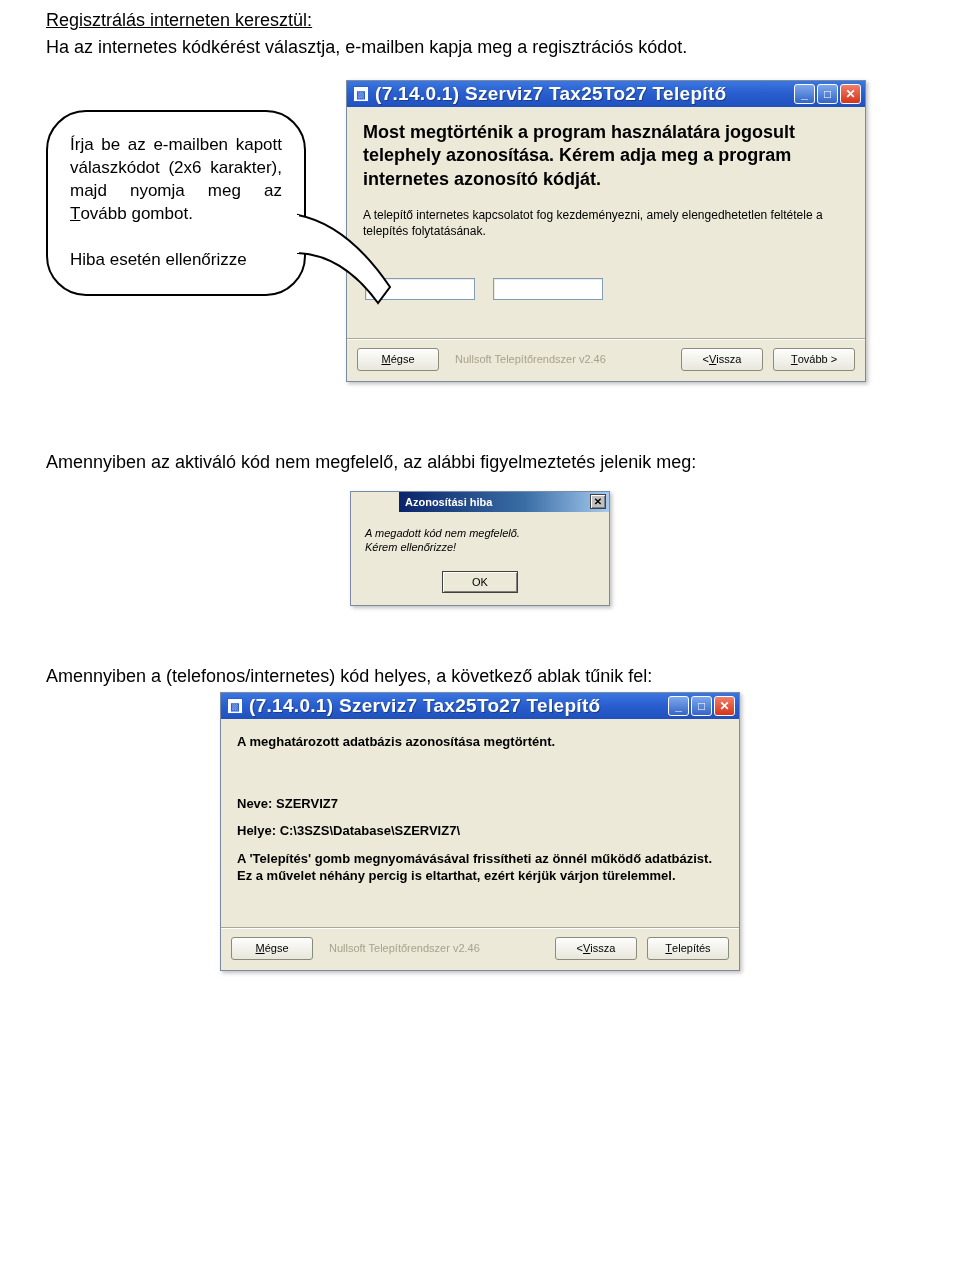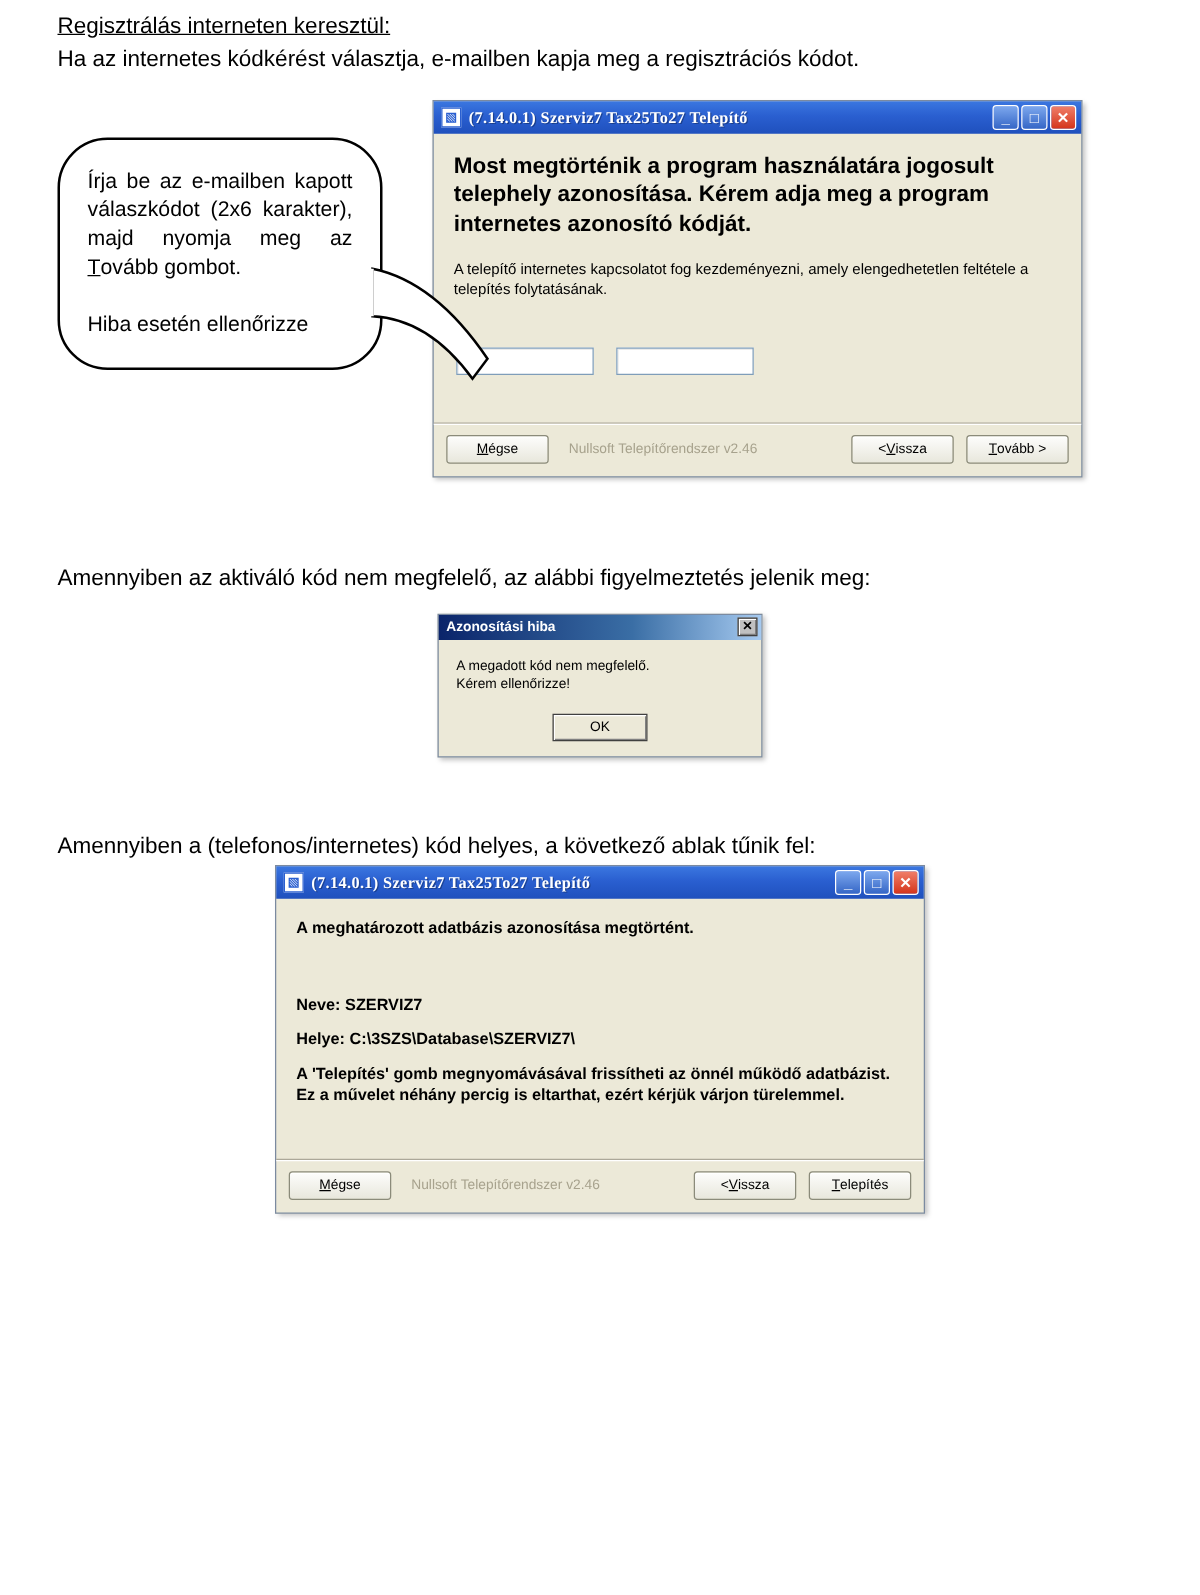--- a/index.html
+++ b/index.html
@@ -70,21 +70,21 @@
     font-weight: bold;
   }
   .titlebar .app-icon {
     width: 16px; height: 16px;
     background: #fff;
     border: 1px solid #2a5fd0;
     margin-right: 6px;
     display: flex; align-items: center; justify-content: center;
   }
   .titlebar .app-icon span { color:#2a5fd0; font-size:10px; font-weight:bold; }
-  .titlebar .title-text { flex: 1; font-size: 13px; letter-spacing: 0.3px; text-shadow: 1px 1px 0 rgba(0,0,0,0.3); font-family: Liberation Serif, serif; }
+  .titlebar .title-text { flex: 1; font-size: 19px; letter-spacing: 0.3px; text-shadow: 1px 1px 0 rgba(0,0,0,0.3); }
   .titlebar .btns { display: flex; gap: 2px; }
   .tb-btn {
     width: 21px; height: 20px;
     border: 1px solid #fff;
     border-radius: 3px;
     background: linear-gradient(to bottom, #7da8ee, #3566c6);
     display: flex; align-items: center; justify-content: center;
     font-weight: bold;
     color: #fff;
     font-size: 12px;
@@ -148,33 +148,34 @@
   .error-titlebar {
     display: flex;
     align-items: center;
     justify-content: space-between;
     background: linear-gradient(to right, #0a246a 0%, #3a6ea5 60%, #a6caf0 100%);
     height: 20px;
     padding: 0 3px 0 6px;
     color: #fff;
     font-weight: bold;
     font-size: 11px;
+    margin-left: 48px;
   }
   .error-close {
     width: 16px; height: 15px;
     background: #c0c0c0;
     border: 1px solid #404040;
     box-shadow: inset 1px 1px 0 #fff, inset -1px -1px 0 #808080;
     color: #000;
     font-size: 10px;
     display: flex; align-items: center; justify-content: center;
     line-height: 1;
     font-weight: bold;
   }
-  .error-body { padding: 14px 14px 12px 14px; font-size: 11px; line-height: 1.35; }
+  .error-body { padding: 14px 14px 12px 14px; font-size: 11px; line-height: 1.35; font-style: italic; }
   .error-btn-row { text-align: center; padding: 4px 0 12px 0; }
   .error-ok {
     min-width: 76px;
     height: 22px;
     background: #ece9d8;
     border: 1px solid #404040;
     box-shadow: inset 1px 1px 0 #fff, inset -1px -1px 0 #808080;
     font-size: 11px;
     display: inline-flex;
     align-items: center;

